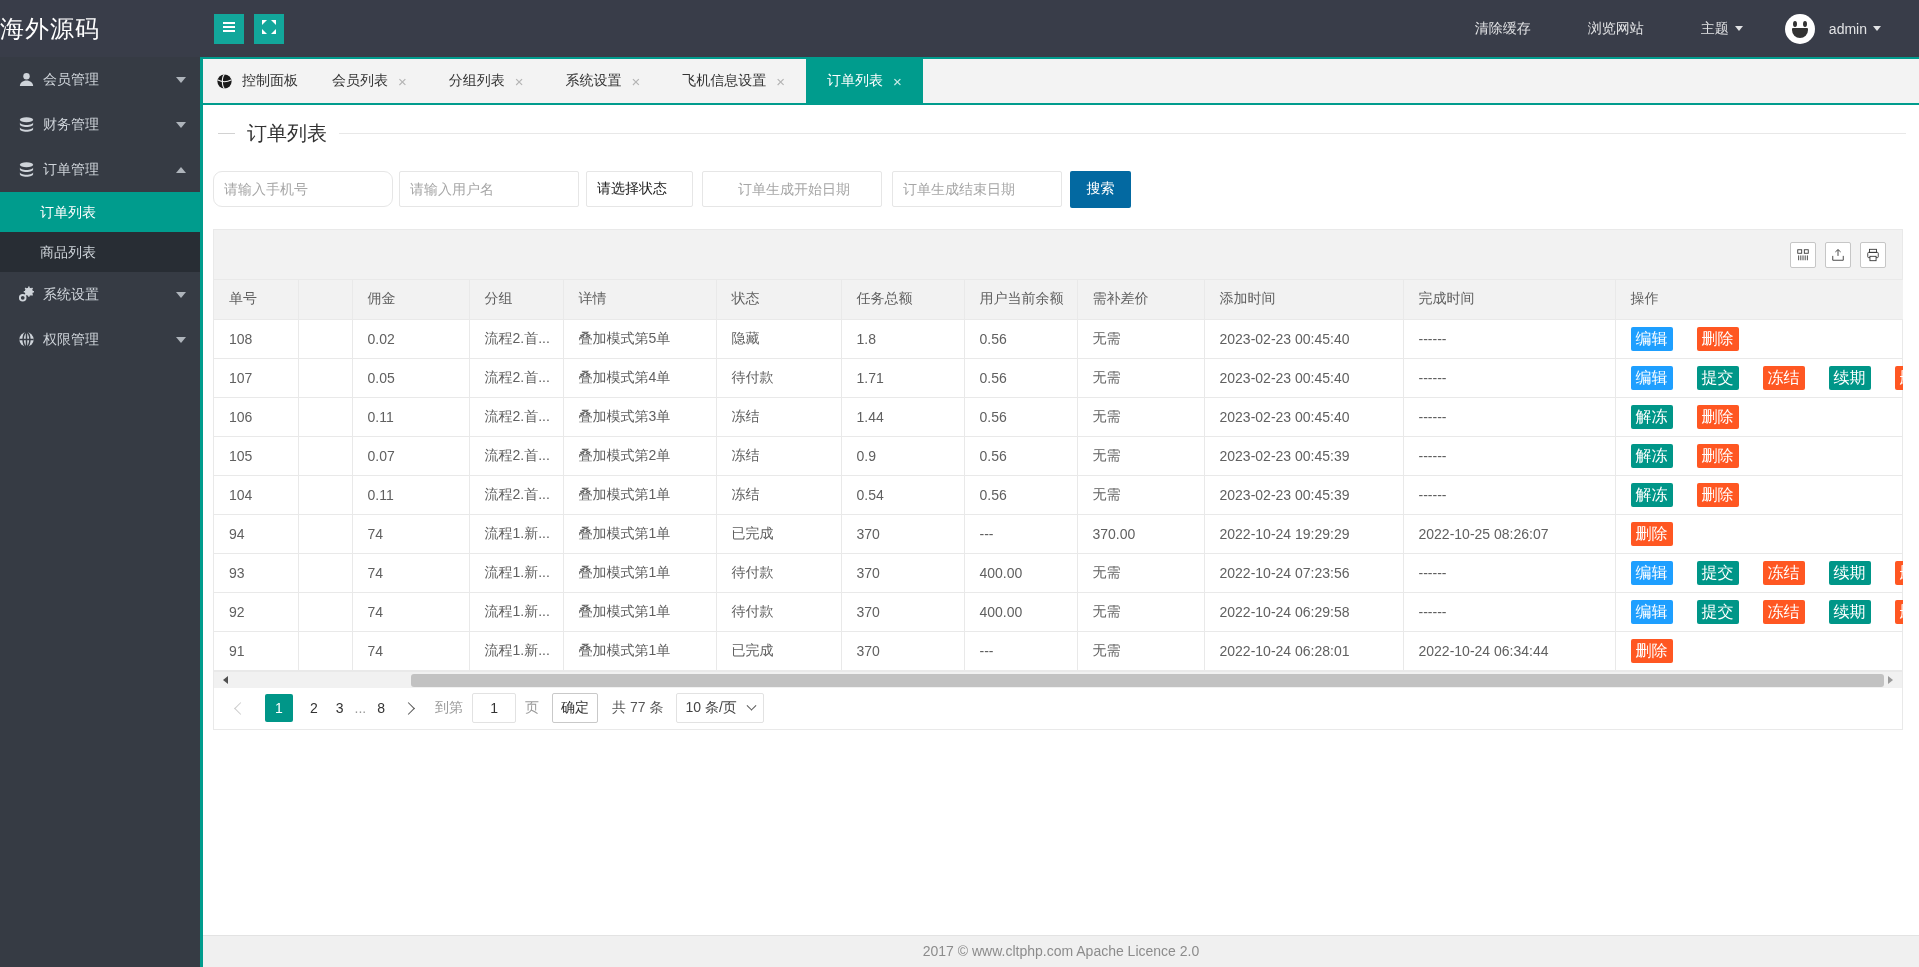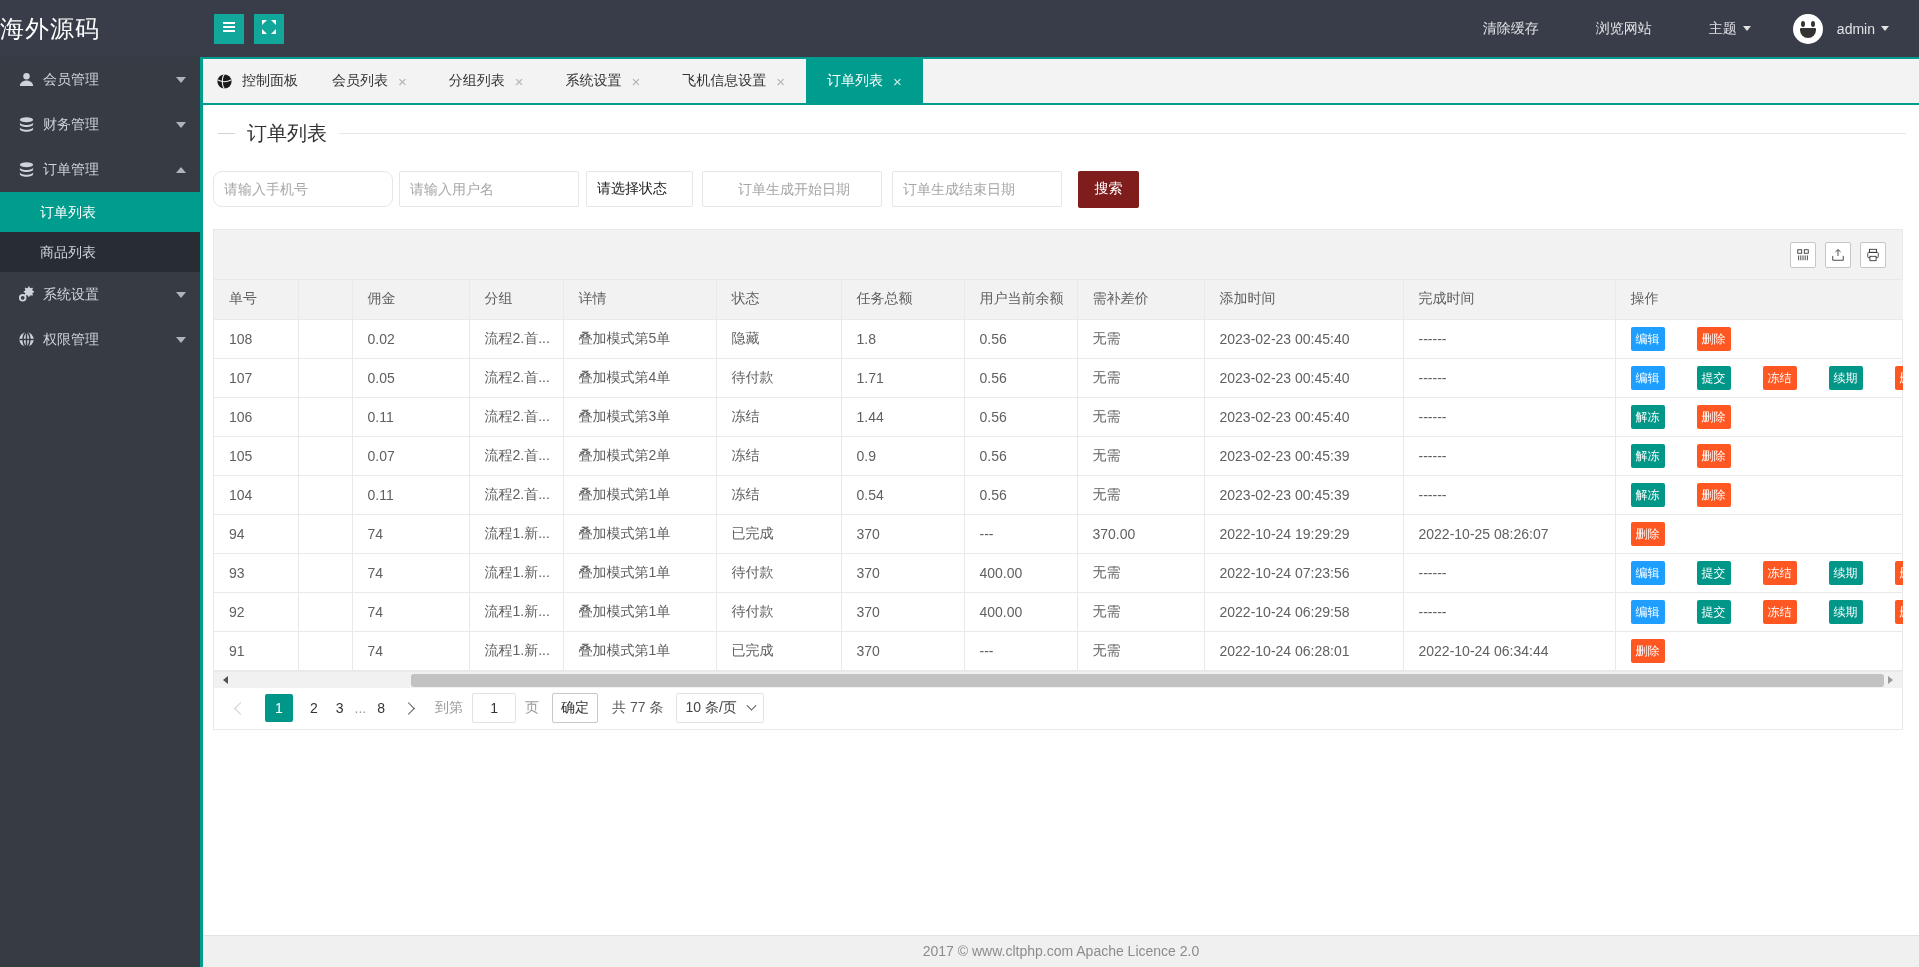--- a/index.html
+++ b/index.html
@@ -17,21 +17,21 @@
 .caret-up { width:0; height:0; border-left:5px solid transparent; border-right:5px solid transparent; border-bottom:6px solid #aeb4bb; }
 .submenu { background:#282d34; }
 .sub-item { height:40px; line-height:40px; padding-left:40px; color:#cfd4da; cursor:pointer; }
 .sub-item.active { background:#009c8d; color:#fff; }
 
 
 .topbar { position:absolute; left:200px; top:0; width:1719px; height:57px; background:#393d49; display:flex; align-items:center; }
 .tb-sq { width:30px; height:30px; background:#12a79b; margin-left:14px; display:flex; align-items:center; justify-content:center; cursor:pointer; }
 .tb-sq + .tb-sq { margin-left:10px; }
 .tb-sq svg { width:16px; height:16px; fill:#fff; }
-.tb-right { margin-left:auto; display:flex; align-items:center; padding-right:30px; color:#e2e3e5; }
+.tb-right { margin-left:auto; display:flex; align-items:center; padding-right:38px; color:#e2e3e5; }
 .tb-link { margin-left:57px; cursor:pointer; }
 .tb-theme { margin-left:57px; cursor:pointer; display:flex; align-items:center; }
 .tb-theme .caret-down { margin-left:6px; border-top-color:#e2e3e5; border-left-width:4px; border-right-width:4px; border-top-width:5px; }
 .avatar { width:30px; height:30px; border-radius:50%; background:#fff; margin-left:42px; position:relative; cursor:pointer; }
 .avatar .eye { position:absolute; top:7px; width:4px; height:6px; border-radius:50%; background:#333; }
 .avatar .eye.l { left:8px; } .avatar .eye.r { right:8px; }
 .avatar .mouth { position:absolute; left:7px; top:14px; width:16px; height:10px; border-radius:2px 2px 16px 16px; background:#333; }
 .tb-user { margin-left:14px; display:flex; align-items:center; cursor:pointer; }
 .tb-user .caret-down { margin-left:6px; border-top-color:#e2e3e5; border-left-width:4px; border-right-width:4px; border-top-width:5px; }
 
@@ -49,32 +49,32 @@
 .content { padding:0 13px 0 10px; }
 .page-title { margin-top:15px; height:26px; display:flex; align-items:center; }
 .pt-dash { width:17px; height:1px; background:#d2d2d2; margin-left:5px; }
 .pt-text { font-size:20px; color:#333; margin:0 12px 0 12px; }
 .pt-line { flex:1; height:1px; background:#e8e8e8; }
 
 .search-row { margin-top:25px; height:36px; display:flex; align-items:center; }
 .s-input { height:36px; border:1px solid #e6e6e6; border-radius:2px; padding:0 10px; font-size:14px; color:#666; font-family:inherit; background:#fff; }
 .s-input::placeholder { color:#a6a6a6; }
 .s-select { height:36px; border:1px solid #e6e6e6; border-radius:2px; padding:0 10px; display:flex; align-items:center; color:#1a1a1a; cursor:pointer; background:#fff; }
-.s-btn { height:37px; width:61px; background:#7f1d1d; color:#fff; border:none; border-radius:2px; font-size:14px; cursor:pointer; font-family:inherit; }
+.s-btn { height:37px; width:61px; background:#0369a1; color:#fff; border:none; border-radius:2px; font-size:14px; cursor:pointer; font-family:inherit; }
 
 .grid { margin-top:22px; border:1px solid #e9e9e9; width:1690px; }
 .grid-toolbar { height:50px; background:#f2f2f2; border-bottom:1px solid #e9e9e9; display:flex; align-items:center; justify-content:flex-end; padding-right:16px; }
 .tool-btn { width:26px; height:26px; background:#fff; border:1px solid #c6c6c6; border-radius:2px; margin-left:9px; display:flex; align-items:center; justify-content:center; cursor:pointer; }
 .tool-btn svg { width:14px; height:14px; }
 
 table.grid-table { border-collapse:collapse; table-layout:fixed; width:1688px; }
 .grid-table th, .grid-table td { border-right:1px solid #e9e9e9; border-bottom:1px solid #e9e9e9; height:39px; padding:0 5px 0 15px; text-align:left; font-weight:normal; font-size:14px; color:#606060; overflow:hidden; white-space:nowrap; }
 .grid-table th:last-child, .grid-table td:last-child { border-right:none; }
 .grid-table thead th { background:#f2f2f2; color:#5f5f5f; }
-.abtn { display:inline-block; height:24px; line-height:24px; padding:0 5px; border-radius:2px; color:#fff; font-size:12px; margin-right:32px; cursor:pointer; }
+.abtn { display:inline-block; height:24px; line-height:24px; padding:0 5px; border-radius:2px; color:#fff; font-size:16px; margin-right:24px; cursor:pointer; }
 
 .hscroll { position:relative; height:17px; background:#f1f1f1; border-top:1px solid #e9e9e9; }
 .hthumb { position:absolute; left:197px; top:2px; width:1473px; height:13px; background:#c2c2c2; border-radius:3px; cursor:pointer; }
 .harrow-l { position:absolute; left:9px; top:4px; width:0; height:0; border-top:4.5px solid transparent; border-bottom:4.5px solid transparent; border-right:5px solid #505050; }
 .harrow-r { position:absolute; right:9px; top:4px; width:0; height:0; border-top:4.5px solid transparent; border-bottom:4.5px solid transparent; border-left:5px solid #9a9a9a; }
 
 .pager { height:41px; display:flex; align-items:center; padding-left:16px; color:#333; }
 .pg-chev { width:9px; height:9px; border-right:1.5px solid #ccc; border-bottom:1.5px solid #ccc; transform:rotate(135deg); margin:0 6px; }
 .pg-chev.next { transform:rotate(-45deg); border-color:#555; margin-left:10px; }
 .pg-active { width:28px; height:28px; background:#009688; color:#fff; display:flex; align-items:center; justify-content:center; border-radius:2px; margin:0 8px 0 14px; }
@@ -235,21 +235,21 @@
       <span class="pt-text">订单列表</span>
       <span class="pt-line"></span>
     </div>
     <div class="search-row" id="search-row">
         <input class="s-input" placeholder="请输入手机号" style="width: 180px; margin-right: 6px; border-radius: 9px;">
         <input class="s-input" placeholder="请输入用户名" style="width: 180px; margin-right: 7px;">
         <div class="s-select" style="width: 107px; margin-right: 9px;">
           <span>请选择状态</span>
         </div>
         <input class="s-input" placeholder="订单生成开始日期" style="width: 180px; margin-right: 10px; padding-left: 35px;">
-        <input class="s-input" placeholder="订单生成结束日期" style="width: 170px; margin-right: 16px;">
+        <input class="s-input" placeholder="订单生成结束日期" style="width: 170px; margin-right: 8px;">
         <button class="s-btn">搜索</button>
       </div>
     <div class="grid">
       <div class="grid-toolbar" id="grid-toolbar">
           <div class="tool-btn">
             <span style="display: inline-flex;">
               <svg viewBox="0 0 16 16" fill="none" stroke="#333">
                 <rect x="2" y="2" width="4.5" height="4"></rect>
                 <rect x="9.5" y="2" width="4.5" height="4"></rect>
                 <path d="M3 8.5v5.5M5.5 8.5V14M8 8.5V14M10.5 8.5V14M13 8.5V14"></path>

